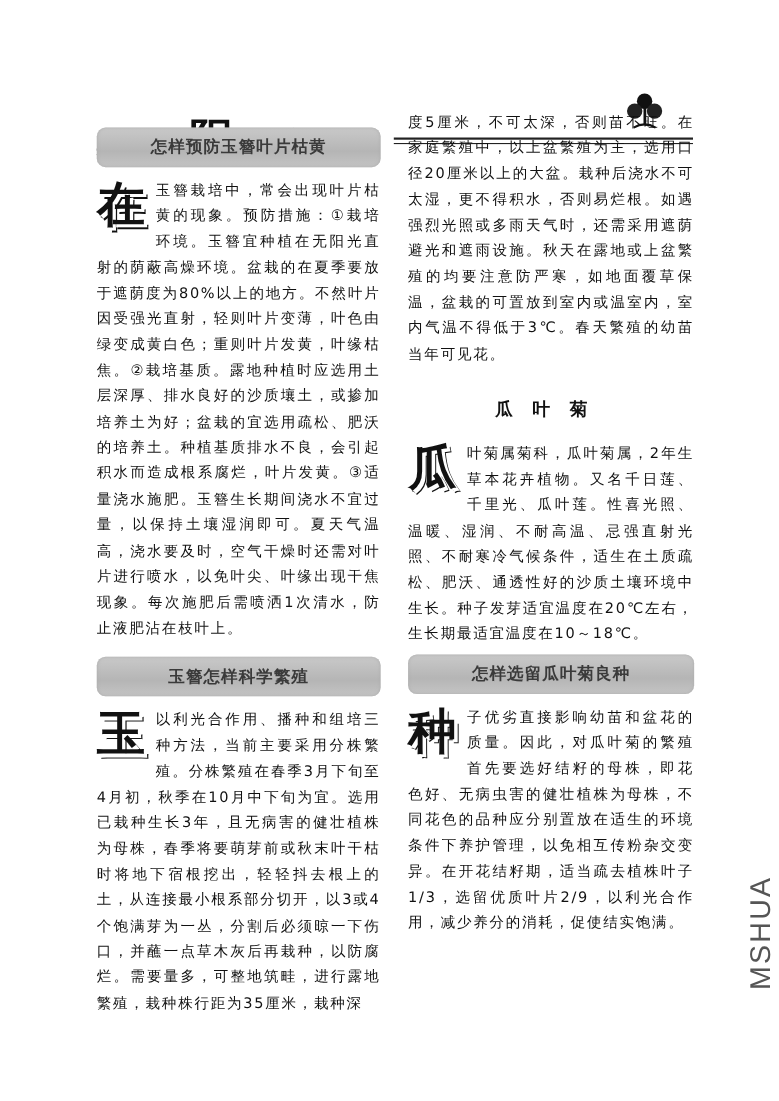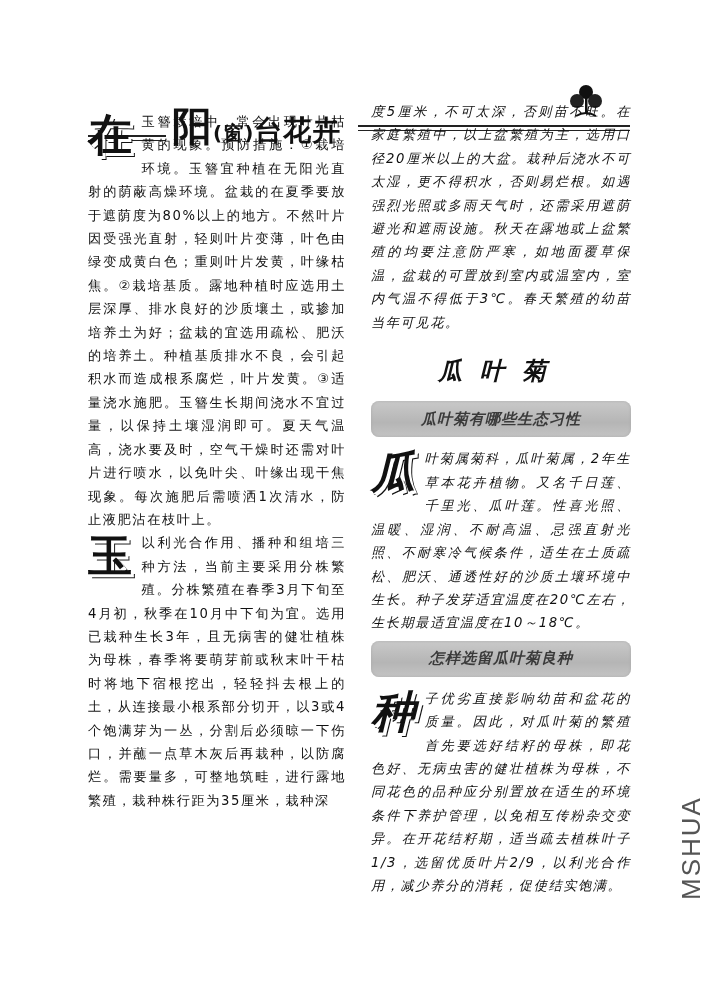--- a/index.html
+++ b/index.html
@@ -8,29 +8,29 @@
   .masthead { position:absolute; left:88px; top:52px; width:560px; height:50px;margin-top:43px; }
   .mast-line-left { position:absolute; left:0; top:40px; width:78px; height:3px; border-top:2px solid #222; border-bottom:1px solid #222; }
   .mast-line-right { position:absolute; left:270px; top:30px; width:272px; height:3px; border-top:2px solid #222; border-bottom:1px solid #222; }
   .mast-title { position:absolute; left:84px; top:4px; font-size:28px; font-weight:bold; letter-spacing:1px; white-space:nowrap; }
   .mast-title .big { font-size:40px; font-weight:900; }
   .mast-title .paren { font-size:20px; }
   .mast-logo { position:absolute; left:478px; top:-12px; width:40px; height:40px; }
 
   .col { position:absolute; font-size:13.2px; line-height:23.4px; letter-spacing:1.6px; text-align:justify; }
   .col-left { left:88px; top:110px; width:258px; }
-  .col-right { left:371px; top:100px; width:260px;font-style:italic; }
+  .col-right { left:371px; top:100px; width:260px; }
 
   .banner { height:36px; border-radius:8px; background:linear-gradient(180deg,#c9c9c9,#b5b5b5 60%,#c4c4c4);
             display:flex; align-items:center; justify-content:center; font-size:15px; font-weight:bold;
             color:#3a3a3a; letter-spacing:1px; margin:6px 0 10px 0; box-shadow:0 0 3px #aaa inset; }
   .dropcap { float:left; font-size:44px; line-height:48px; font-weight:900; margin:1px 8px 0 0;
              color:#111; text-shadow:3px 3px 0 #fff, 4px 4px 0 #111; }
   .para p { margin:0; }
-  .section-title { text-align:center; font-size:24px; font-weight:bold; letter-spacing:18px; margin:26px 0 18px 0; }
+  .section-title { text-align:center; font-size:16px; font-weight:bold; letter-spacing:18px; margin:26px 0 18px 0; }
   .watermark { position:absolute; left:676px; top:900px; font-size:26px; color:#555; transform:rotate(-90deg);
                transform-origin:left top; letter-spacing:2px; font-family:"Liberation Sans", sans-serif; }
 </style>
 </head>
 <body>
 
 <div class="masthead">
   <div class="mast-line-left"></div>
   <div class="mast-title">
     <span class="big">阳</span><span class="paren">(窗)</span><span>台花卉</span>
@@ -39,34 +39,35 @@
   <svg class="mast-logo" viewBox="0 0 40 40">
     <circle cx="20" cy="9" r="7" fill="#111"></circle>
     <circle cx="11" cy="18" r="7" fill="#222"></circle>
     <circle cx="29" cy="18" r="7" fill="#222"></circle>
     <rect x="19" y="14" width="2.5" height="16" fill="#111"></rect>
     <path d="M10 33 Q20 27 30 33" stroke="#111" stroke-width="2" fill="none"></path>
   </svg>
 </div>
 
 <div class="col col-left">
+  <div class="banner">怎样预防玉簪叶片枯黄</div>
   <div class="para">
     <span class="dropcap">在</span>
     <p>玉簪栽培中，常会出现叶片枯黄的现象。预防措施：①栽培环境。玉簪宜种植在无阳光直射的荫蔽高燥环境。盆栽的在夏季要放于遮荫度为80%以上的地方。不然叶片因受强光直射，轻则叶片变薄，叶色由绿变成黄白色；重则叶片发黄，叶缘枯焦。②栽培基质。露地种植时应选用土层深厚、排水良好的沙质壤土，或掺加培养土为好；盆栽的宜选用疏松、肥沃的培养土。种植基质排水不良，会引起积水而造成根系腐烂，叶片发黄。③适量浇水施肥。玉簪生长期间浇水不宜过量，以保持土壤湿润即可。夏天气温高，浇水要及时，空气干燥时还需对叶片进行喷水，以免叶尖、叶缘出现干焦现象。每次施肥后需喷洒1次清水，防止液肥沾在枝叶上。</p>
   </div>
+  <div class="banner" style="margin-top:14px">玉簪怎样科学繁殖</div>
   <div class="para">
     <span class="dropcap">玉</span>
     <p>以利光合作用、播种和组培三种方法，当前主要采用分株繁殖。分株繁殖在春季3月下旬至4月初，秋季在10月中下旬为宜。选用已栽种生长3年，且无病害的健壮植株为母株，春季将要萌芽前或秋末叶干枯时将地下宿根挖出，轻轻抖去根上的土，从连接最小根系部分切开，以3或4个饱满芽为一丛，分割后必须晾一下伤口，并蘸一点草木灰后再栽种，以防腐烂。需要量多，可整地筑畦，进行露地繁殖，栽种株行距为35厘米，栽种深</p>
   </div>
 </div>
 
 <div class="col col-right">
   <p style="margin:0">度5厘米，不可太深，否则苗不旺。在家庭繁殖中，以上盆繁殖为主，选用口径20厘米以上的大盆。栽种后浇水不可太湿，更不得积水，否则易烂根。如遇强烈光照或多雨天气时，还需采用遮荫避光和遮雨设施。秋天在露地或上盆繁殖的均要注意防严寒，如地面覆草保温，盆栽的可置放到室内或温室内，室内气温不得低于3℃。春天繁殖的幼苗当年可见花。</p>
   <div class="section-title">瓜叶菊</div>
-  <div class="banner">瓜叶菊有哪些生态习性</div>
   <div class="para">
     <span class="dropcap">瓜</span>
     <p>叶菊属菊科，瓜叶菊属，2年生草本花卉植物。又名千日莲、千里光、瓜叶莲。性喜光照、温暖、湿润、不耐高温、忌强直射光照、不耐寒冷气候条件，适生在土质疏松、肥沃、通透性好的沙质土壤环境中生长。种子发芽适宜温度在20℃左右，生长期最适宜温度在10～18℃。</p>
   </div>
   <div class="banner" style="">怎样选留瓜叶菊良种</div>
   <div class="para">
     <span class="dropcap">种</span>
     <p>子优劣直接影响幼苗和盆花的质量。因此，对瓜叶菊的繁殖首先要选好结籽的母株，即花色好、无病虫害的健壮植株为母株，不同花色的品种应分别置放在适生的环境条件下养护管理，以免相互传粉杂交变异。在开花结籽期，适当疏去植株叶子1/3，选留优质叶片2/9，以利光合作用，减少养分的消耗，促使结实饱满。</p>
   </div>
 </div>

